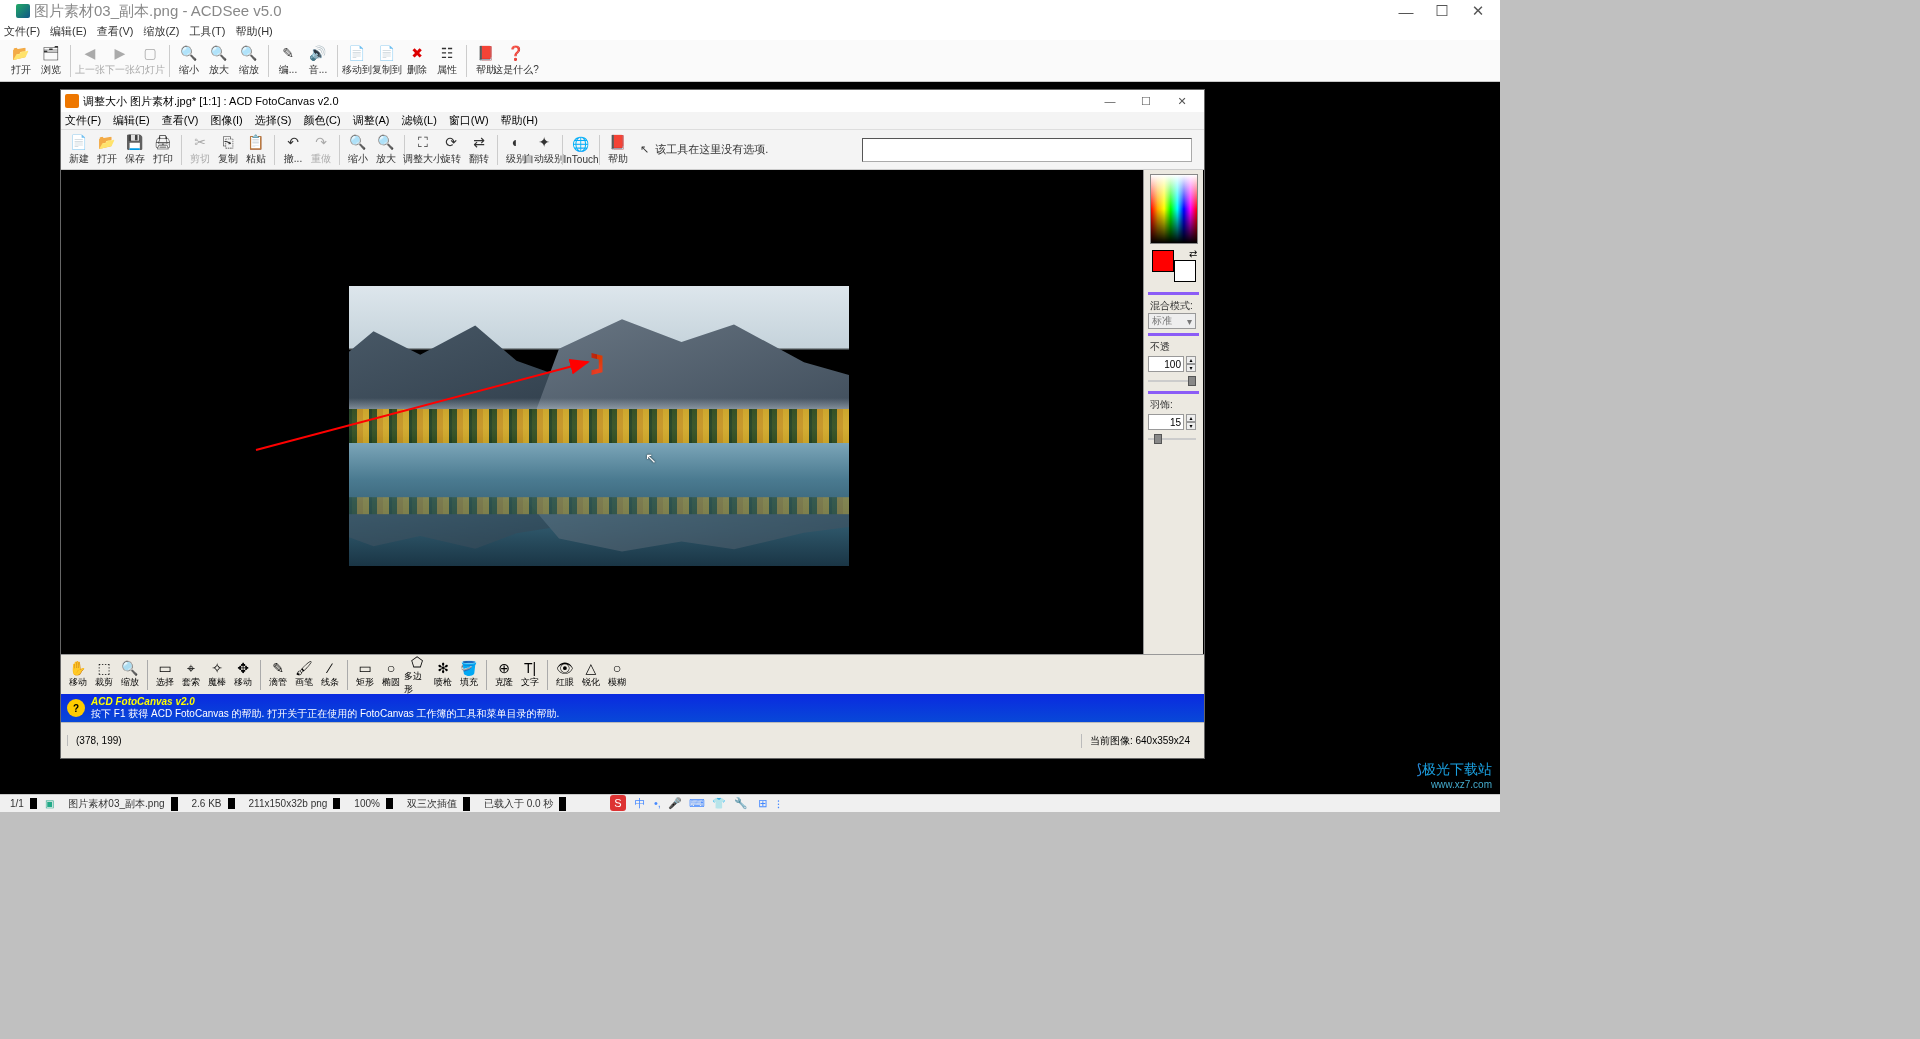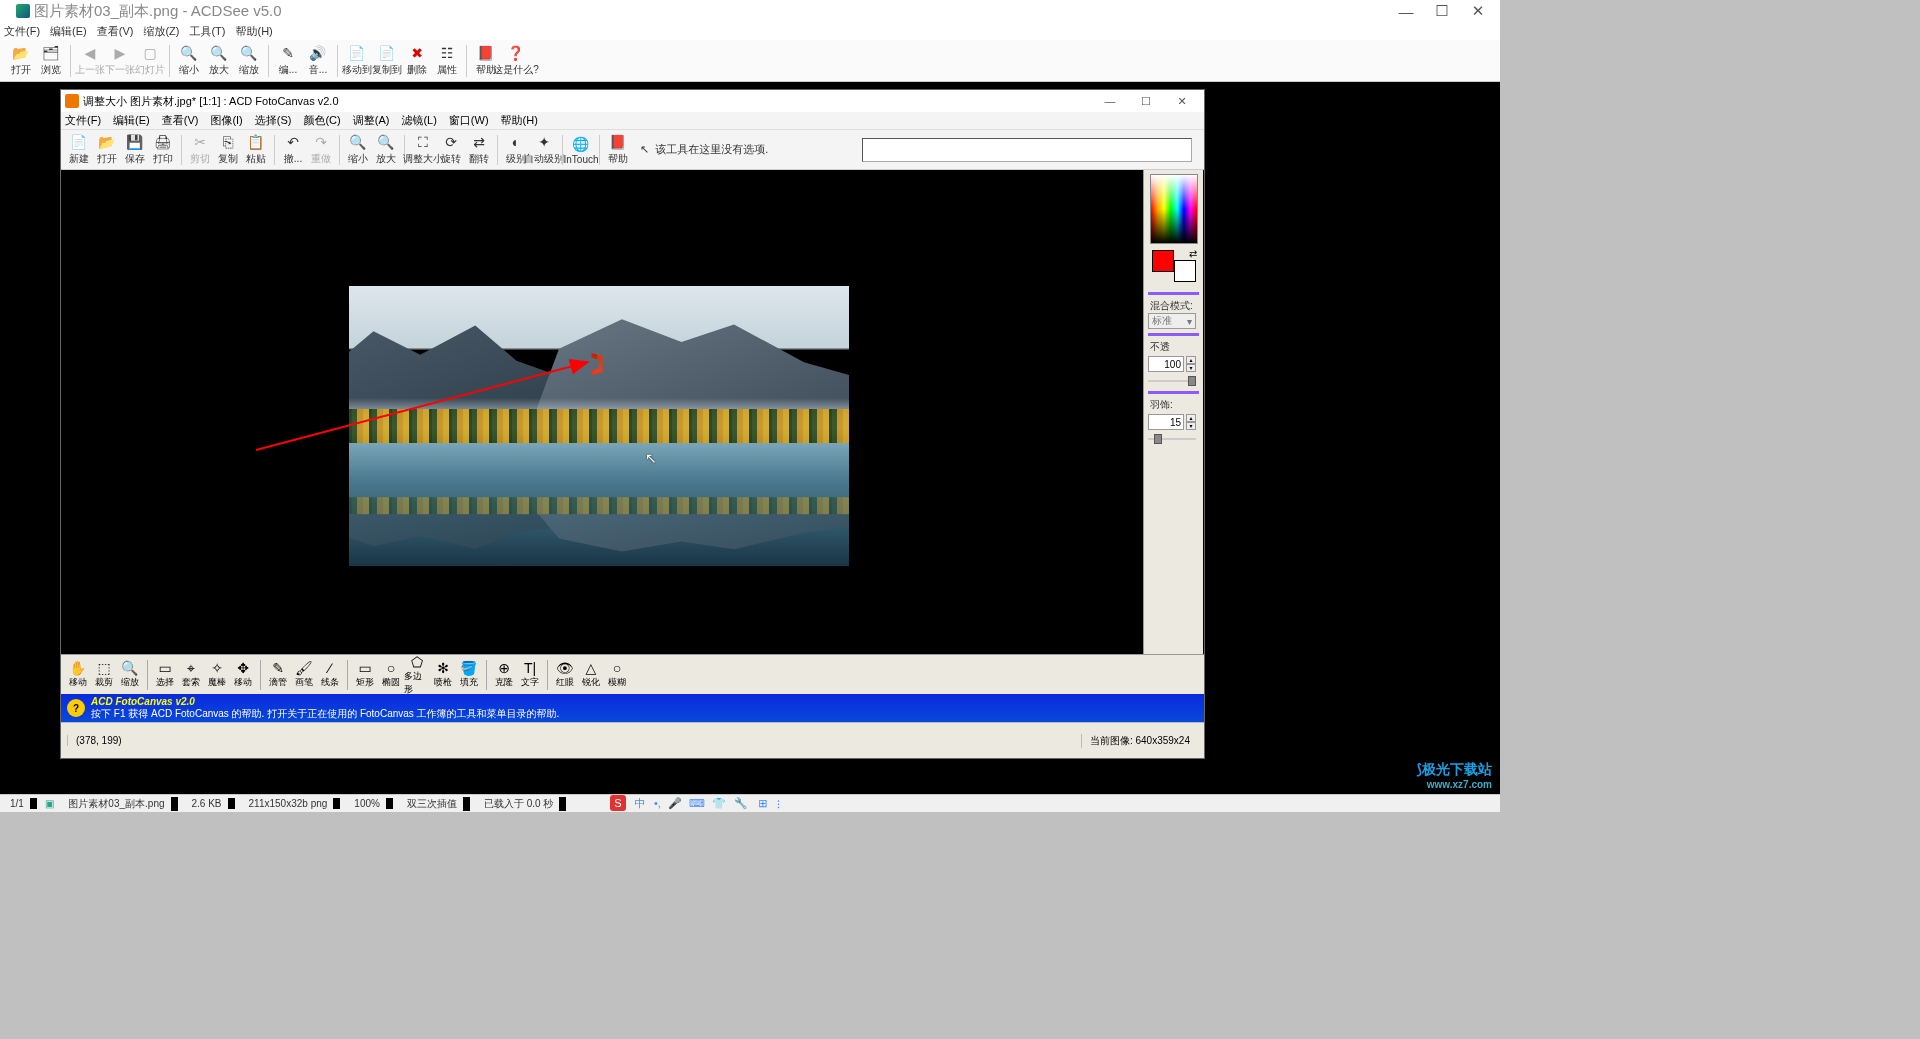--- a/index.html
+++ b/index.html
@@ -86,21 +86,21 @@
 
 .inner-status { height:36px; background:#ece9e1; border-top:1px solid #bbb; display:flex; align-items:center; font-size:10px; padding:16px 6px; }
 .inner-status .cell { border-left:1px solid #bbb; padding:0 8px; }
 .inner-status .flex1 { flex:1; }
 
 
 .outer-status { position:absolute; bottom:0; left:0; right:0; height:18px; background:#f0f0f0; border-top:1px solid #c8c8c8; display:flex; align-items:center; font-size:10px; padding:0 4px; gap:8px; color:#333;}
 .outer-status .cell { border-right:7px solid #000000; padding:0 6px; }
 
 
-.watermark { position:absolute; right:8px; bottom:22px; font-size:14px; color:#1aa0e0; font-weight:bold; }
+.watermark { position:absolute; right:8px; bottom:22px; font-size:14px; color:#1aa0e0; font-weight:normal; }
 .watermark .sub { color:#4ac; font-size:10px; display:block; text-align:right; }
 
 
 .task-strip { position:absolute; left:610px; bottom:0; height:18px; display:flex; align-items:center; gap:6px; }
 .ts-ico { width:16px; height:16px; border-radius:3px; display:flex; align-items:center; justify-content:center; font-size:11px; color:#fff;}
 </style>
 </head>
 <body>
 
 <div class="outer-win">

